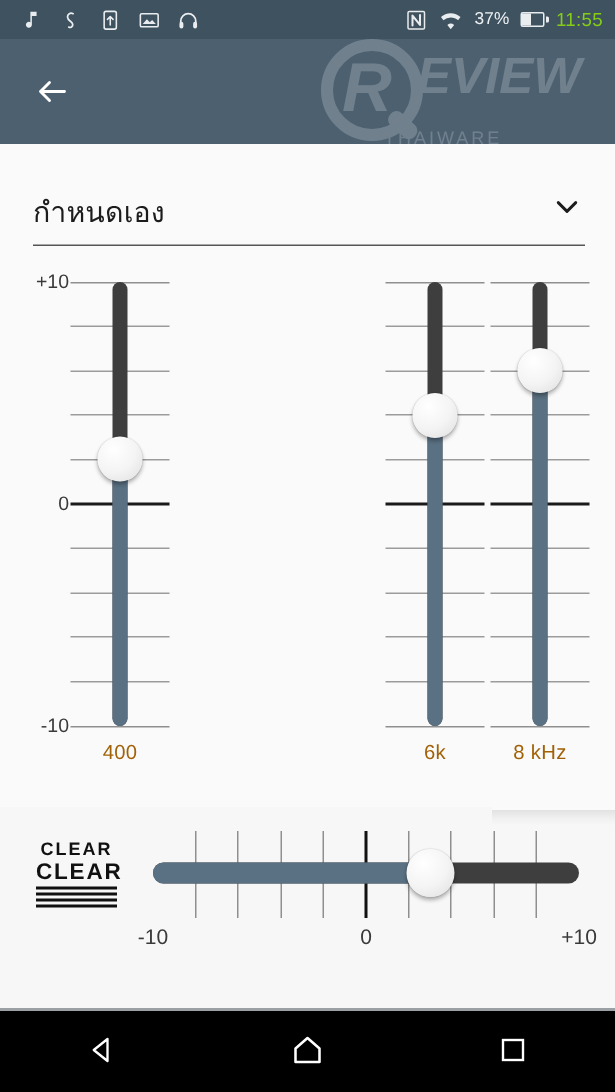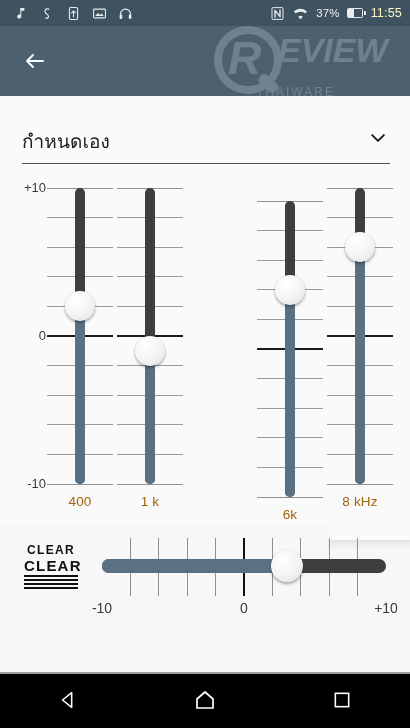--- a/index.html
+++ b/index.html
@@ -15,21 +15,21 @@
   .statusbar {
     position:absolute; top:0; left:0; width:410px; height:26px;
     background:#3f5260; display:flex; align-items:center;
     padding:0 8px; color:#e9edef;
   }
   .sb-left { display:flex; align-items:center; gap:11px; flex:1; padding-left:6px; }
   .sb-right { display:flex; align-items:center; gap:7px; }
   .sb-icon { width:15px; height:15px; display:block; }
   .sb-icon svg { display:block; width:100%; height:100%; }
   .sb-batt { font-size:11.5px; letter-spacing:0.1px; color:#eef1f3; }
-  .sb-clock { font-size:12.5px; color:#fef9c3; letter-spacing:0.2px; padding-left:1px; }
+  .sb-clock { font-size:12.5px; color:#84cc16; letter-spacing:0.2px; padding-left:1px; }
   .battglyph { width:16px; height:10px; position:relative; }
   .battglyph .shell { position:absolute; inset:0; border:1.3px solid #e9edef; border-radius:1.5px; }
   .battglyph .cap { position:absolute; right:-3px; top:3px; width:2px; height:4px; background:#e9edef; border-radius:0 1px 1px 0; }
   .battglyph .fill { position:absolute; left:1.3px; top:1.3px; bottom:1.3px; width:36%; background:#e9edef; }
 
   
   .titlebar {
     position:absolute; top:26px; left:0; width:410px; height:70px;
     background:#4c6070; display:flex; align-items:center; padding-left:18px;
   }
@@ -95,21 +95,21 @@
     position:absolute; top:306px; left:0; width:66px; text-align:center;
     font-size:13.5px; color:#a16207; letter-spacing:0.2px;
   }
 
   
   .divider {
     position:absolute; top:540px; left:0; width:410px; height:10px;
     background:linear-gradient(to bottom,#e2e2e2 0%,#f0f0f0 55%,#f7f7f7 100%);
   }
   .card-bass {
-    position:absolute; top:522px; left:0; width:328px; height:120px; background:#f7f7f7;
+    position:absolute; top:538px; left:0; width:328px; height:120px; background:#f7f7f7;
   }
   .cb-logo { position:absolute; left:24px; top:22px; width:54px; }
   .cb-clear {
     font-family:"Liberation Sans", sans-serif; font-size:12px; font-weight:700;
     letter-spacing:1.3px; color:#111; text-align:center; line-height:1;
   }
   .cb-bass {
     font-family:"Liberation Sans", sans-serif; font-size:15px; font-weight:700;
     letter-spacing:1.2px; color:#111; text-align:center; line-height:1; margin-top:2px;
   }
@@ -256,42 +256,21 @@
             <div class="tick" style="top: 29.1px;"></div>
             <div class="tick end" style="top: -0.5px;"></div>
           </div>
           <div class="track-wrap">
             <div class="track-inactive"></div>
             <div class="track-active" style="height: 177.6px;"></div>
             <div class="thumb" style="top: 118.4px;"></div>
           </div>
           <div class="freq-label">400</div>
         </div>
-        <div class="eq-col" style="left: 117px;">
-          <div class="ticks">
-            <div class="tick end" style="top: 295.5px;"></div>
-            <div class="tick" style="top: 265.9px;"></div>
-            <div class="tick" style="top: 236.3px;"></div>
-            <div class="tick" style="top: 206.7px;"></div>
-            <div class="tick" style="top: 177.1px;"></div>
-            <div class="tick zero" style="top: 147.1px;"></div>
-            <div class="tick" style="top: 117.9px;"></div>
-            <div class="tick" style="top: 88.3px;"></div>
-            <div class="tick" style="top: 58.7px;"></div>
-            <div class="tick" style="top: 29.1px;"></div>
-            <div class="tick end" style="top: -0.5px;"></div>
-          </div>
-          <div class="track-wrap">
-            <div class="track-inactive"></div>
-            <div class="track-active" style="height: 133.2px;"></div>
-            <div class="thumb" style="top: 162.8px;"></div>
-          </div>
-          <div class="freq-label">1 k</div>
-        </div>
-        <div class="eq-col" style="left: 257px; margin-top: 13px;">
+        <div class="eq-col" style="left: 257px;">
           <div class="ticks">
             <div class="tick end" style="top: 295.5px;"></div>
             <div class="tick" style="top: 265.9px;"></div>
             <div class="tick" style="top: 236.3px;"></div>
             <div class="tick" style="top: 206.7px;"></div>
             <div class="tick" style="top: 177.1px;"></div>
             <div class="tick zero" style="top: 147.1px;"></div>
             <div class="tick" style="top: 117.9px;"></div>
             <div class="tick" style="top: 88.3px;"></div>
             <div class="tick" style="top: 58.7px;"></div>

